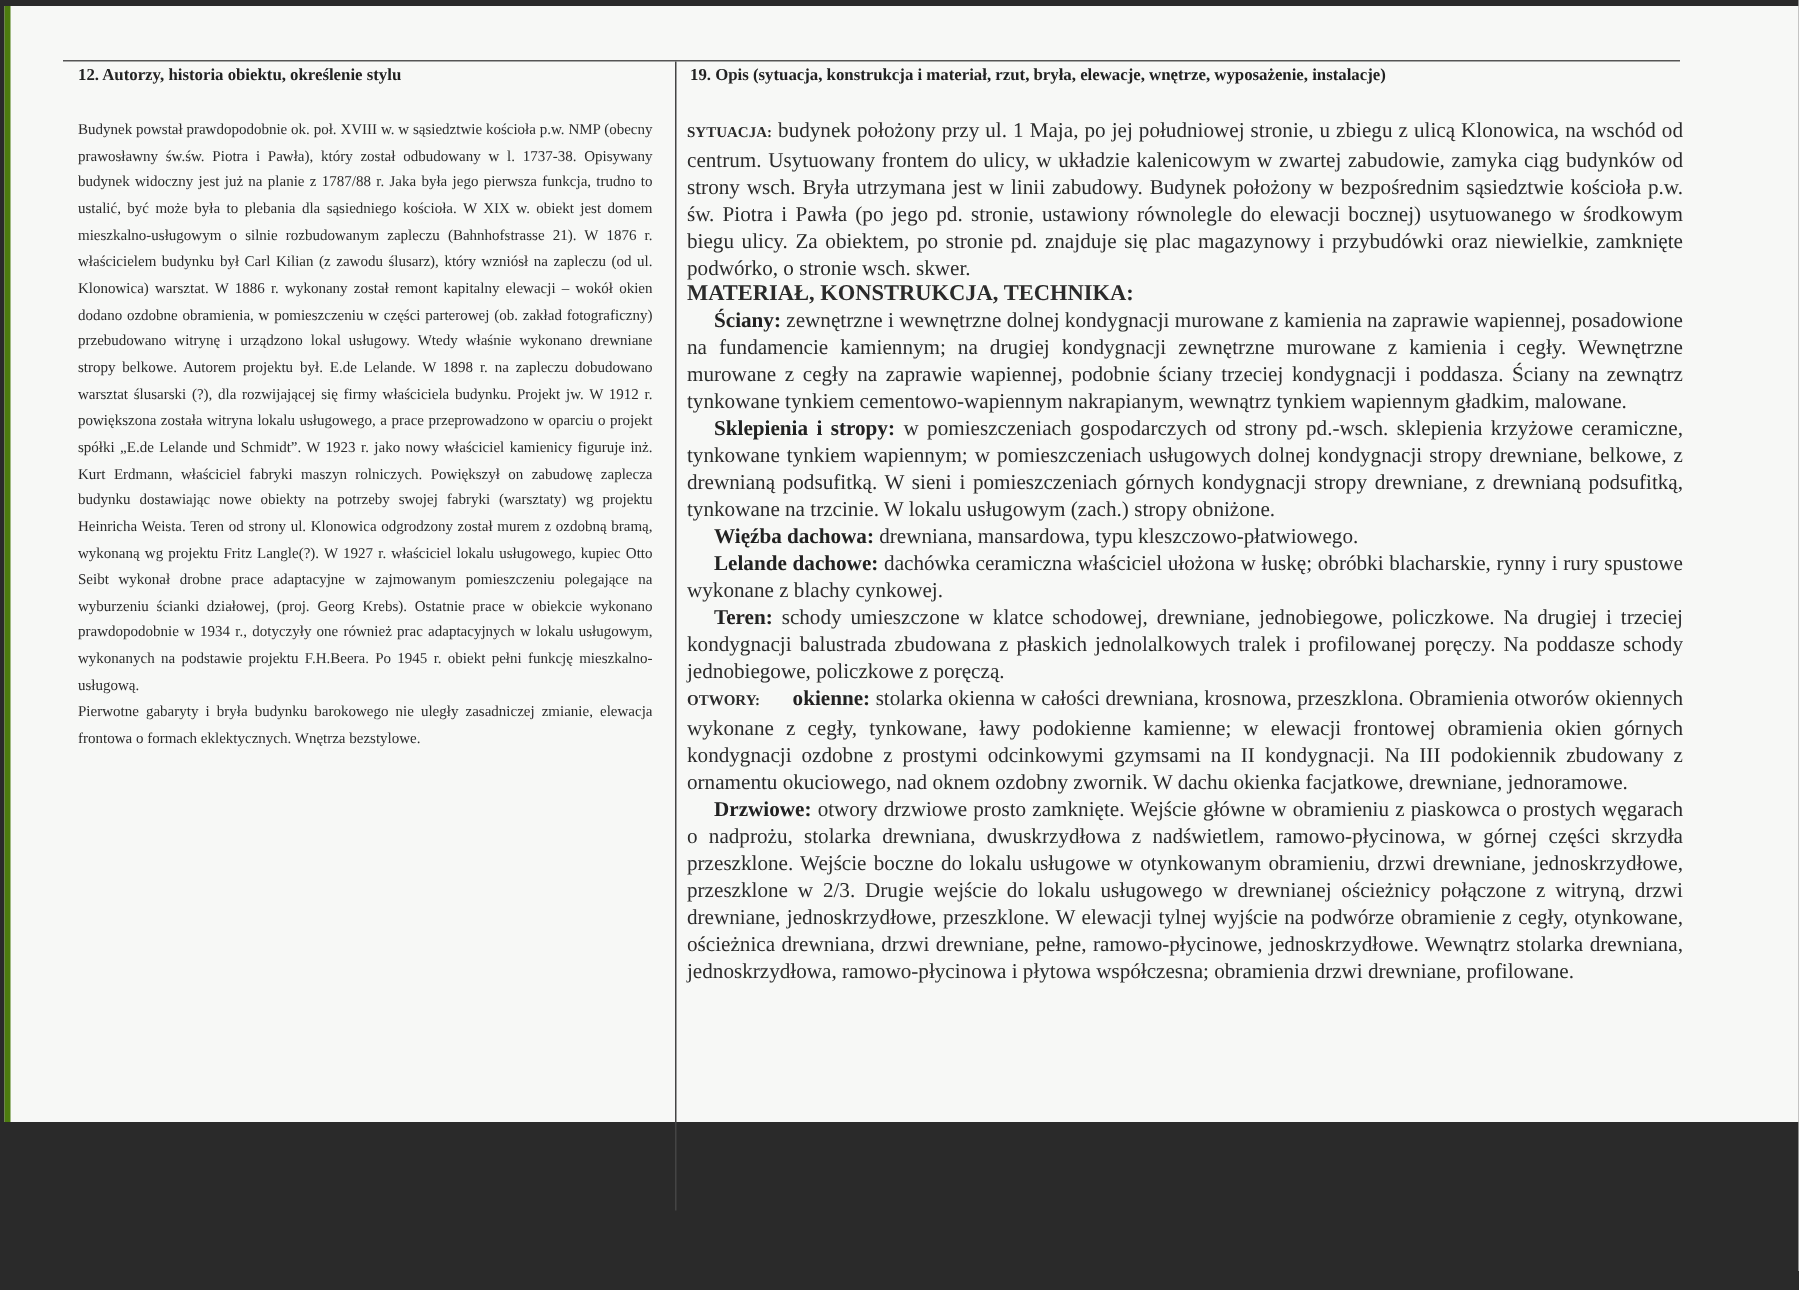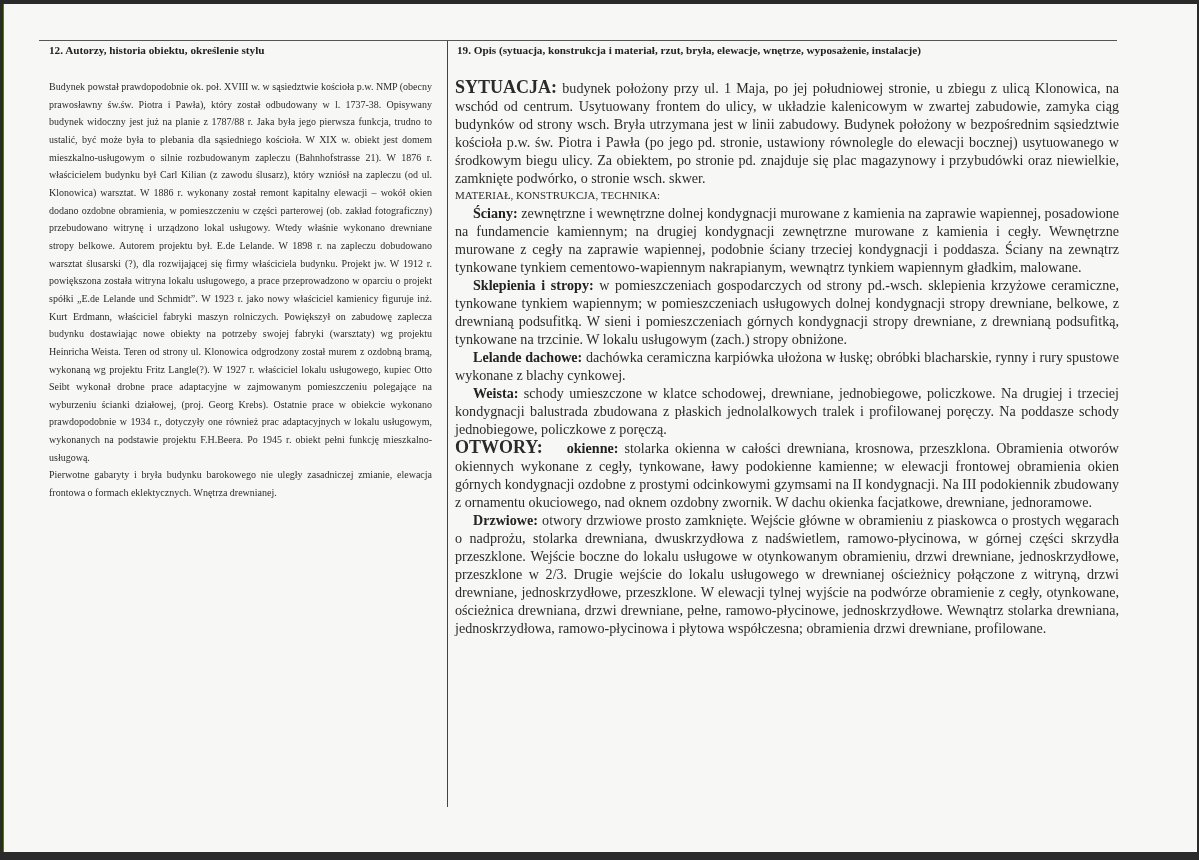--- a/index.html
+++ b/index.html
@@ -4,23 +4,23 @@
 <style>
   html, body { margin: 0; padding: 0; }
   body {
     width: 1199px; height: 860px; overflow: hidden;
     background: #2a2a2a;
     font-family: "Liberation Serif", serif;
     color: #2b2b2b;
     position: relative;
   }
   .page {
-    position: absolute; left: 3px; top: 4px; width: 1193px; height: 848px;
+    position: absolute; left: 3px; top: 4px; width: 1193px; height: 744px;
     background: #f7f8f6;
-    border-left: 1px solid #4d7c0f;
+    border-left: 4px solid #4d7c0f;
   }
   .topline {
     position: absolute; left: 35px; top: 36px; width: 1078px; height: 0;
     border-top: 1px solid #555;
   }
   .divider {
     position: absolute; left: 443px; top: 37px; width: 0; height: 766px;
     border-left: 1px solid #444;
   }
   .col {
@@ -33,44 +33,45 @@
     margin: 0 0 20px 0; color: #222;
   }
   .col-right .col-title { margin-left: 2px; }
   .text-left {
     font-size: 10px; line-height: 17.65px; text-align: justify; margin: 0;
   }
   .text-left p { margin: 0; text-align: justify; }
   .text-right { font-size: 14.1px; line-height: 18px; margin: 0; }
   .text-right p { margin: 0; text-align: justify; }
   .text-right b { color: #222; margin-left: 18px; }
-  .heading { font-weight: normal; font-size: 11px; line-height: 17px; }
-  .sit-label { font-weight: bold; font-size: 18px; }
+  .heading { font-weight: bold; font-size: 15px; line-height: 17px; }
+  .sit-label { font-weight: bold; font-size: 10px; }
 </style>
 </head>
 <body>
 
 <div class="page">
   <div class="topline"></div>
   <div class="divider"></div>
 
   <div class="col col-left">
     <div class="col-title">12. Autorzy, historia obiektu, określenie stylu</div>
     <div class="text-left">
       <p>Budynek powstał prawdopodobnie ok. poł. XVIII w. w sąsiedztwie kościoła p.w. NMP (obecny prawosławny św.św. Piotra i Pawła), który został odbudowany w l. 1737-38. Opisywany budynek widoczny jest już na planie z 1787/88 r. Jaka była jego pierwsza funkcja, trudno to ustalić, być może była to plebania dla sąsiedniego kościoła. W XIX w. obiekt jest domem mieszkalno-usługowym o silnie rozbudowanym zapleczu (Bahnhofstrasse 21). W 1876 r. właścicielem budynku był Carl Kilian (z zawodu ślusarz), który wzniósł na zapleczu (od ul. Klonowica) warsztat. W 1886 r. wykonany został remont kapitalny elewacji – wokół okien dodano ozdobne obramienia, w pomieszczeniu w części parterowej (ob. zakład fotograficzny) przebudowano witrynę i urządzono lokal usługowy. Wtedy właśnie wykonano drewniane stropy belkowe. Autorem projektu był. E.de Lelande. W 1898 r. na zapleczu dobudowano warsztat ślusarski (?), dla rozwijającej się firmy właściciela budynku. Projekt jw. W 1912 r. powiększona została witryna lokalu usługowego, a prace przeprowadzono w oparciu o projekt spółki „E.de Lelande und Schmidt”. W 1923 r. jako nowy właściciel kamienicy figuruje inż. Kurt Erdmann, właściciel fabryki maszyn rolniczych. Powiększył on zabudowę zaplecza budynku dostawiając nowe obiekty na potrzeby swojej fabryki (warsztaty) wg projektu Heinricha Weista. Teren od strony ul. Klonowica odgrodzony został murem z ozdobną bramą, wykonaną wg projektu Fritz Langle(?). W 1927 r. właściciel lokalu usługowego, kupiec Otto Seibt wykonał drobne prace adaptacyjne w zajmowanym pomieszczeniu polegające na wyburzeniu ścianki działowej, (proj. Georg Krebs). Ostatnie prace w obiekcie wykonano prawdopodobnie w 1934 r., dotyczyły one również prac adaptacyjnych w lokalu usługowym, wykonanych na podstawie projektu F.H.Beera. Po 1945 r. obiekt pełni funkcję mieszkalno-usługową.</p>
-      <p>Pierwotne gabaryty i bryła budynku barokowego nie uległy zasadniczej zmianie, elewacja frontowa o formach eklektycznych. Wnętrza drewnianej.</p>
+      <p>Pierwotne gabaryty i bryła budynku barokowego nie uległy zasadniczej zmianie, elewacja frontowa o formach eklektycznych. Wnętrza bezstylowe.</p>
     </div>
   </div>
 
   <div class="col col-right">
     <div class="col-title">19. Opis (sytuacja, konstrukcja i materiał, rzut, bryła, elewacje, wnętrze, wyposażenie, instalacje)</div>
     <div class="text-right">
       <p><span class="sit-label">SYTUACJA:</span><span> budynek położony przy ul. 1 Maja, po jej południowej stronie, u zbiegu z ulicą Klonowica, na wschód od centrum. Usytuowany frontem do ulicy, w układzie kalenicowym w zwartej zabudowie, zamyka ciąg budynków od strony wsch. Bryła utrzymana jest w linii zabudowy. Budynek położony w bezpośrednim sąsiedztwie kościoła p.w. św. Piotra i Pawła (po jego pd. stronie, ustawiony równolegle do elewacji bocznej) usytuowanego w środkowym biegu ulicy. Za obiektem, po stronie pd. znajduje się plac magazynowy i przybudówki oraz niewielkie, zamknięte podwórko, o stronie wsch. skwer.</span></p>
       <p class="heading">MATERIAŁ, KONSTRUKCJA, TECHNIKA:</p>
       <p><b>Ściany:</b><span> zewnętrzne i wewnętrzne dolnej kondygnacji murowane z kamienia na zaprawie wapiennej, posadowione na fundamencie kamiennym; na drugiej kondygnacji zewnętrzne murowane z kamienia i cegły. Wewnętrzne murowane z cegły na zaprawie wapiennej, podobnie ściany trzeciej kondygnacji i poddasza. Ściany na zewnątrz tynkowane tynkiem cementowo-wapiennym nakrapianym, wewnątrz tynkiem wapiennym gładkim, malowane.</span></p>
       <p><b>Sklepienia i stropy:</b><span> w pomieszczeniach gospodarczych od strony pd.-wsch. sklepienia krzyżowe ceramiczne, tynkowane tynkiem wapiennym; w pomieszczeniach usługowych dolnej kondygnacji stropy drewniane, belkowe, z drewnianą podsufitką. W sieni i pomieszczeniach górnych kondygnacji stropy drewniane, z drewnianą podsufitką, tynkowane na trzcinie. W lokalu usługowym (zach.) stropy obniżone.</span></p>
-      <p><b>Lelande dachowe:</b><span> dachówka ceramiczna karpiówka ułożona w łuskę; obróbki blacharskie, rynny i rury spustowe wykonane z blachy cynkowej.</span></p>
-      <p><b>Weista:</b><span> schody umieszczone w klatce schodowej, drewniane, jednobiegowe, policzkowe. Na drugiej i trzeciej kondygnacji balustrada zbudowana z płaskich jednolalkowych tralek i profilowanej poręczy. Na poddasze schody jednobiegowe, policzkowe z poręczą.</span></p>
+      <p><b>Więźba dachowa:</b><span> drewniana, mansardowa, typu kleszczowo-płatwiowego.</span></p>
+      <p><b>Lelande dachowe:</b><span> dachówka ceramiczna właściciel ułożona w łuskę; obróbki blacharskie, rynny i rury spustowe wykonane z blachy cynkowej.</span></p>
+      <p><b>Teren:</b><span> schody umieszczone w klatce schodowej, drewniane, jednobiegowe, policzkowe. Na drugiej i trzeciej kondygnacji balustrada zbudowana z płaskich jednolalkowych tralek i profilowanej poręczy. Na poddasze schody jednobiegowe, policzkowe z poręczą.</span></p>
       <p><span class="sit-label">OTWORY:</span> <b>okienne:</b><span> stolarka okienna w całości drewniana, krosnowa, przeszklona. Obramienia otworów okiennych wykonane z cegły, tynkowane, ławy podokienne kamienne; w elewacji frontowej obramienia okien górnych kondygnacji ozdobne z prostymi odcinkowymi gzymsami na II kondygnacji. Na III podokiennik zbudowany z ornamentu okuciowego, nad oknem ozdobny zwornik. W dachu okienka facjatkowe, drewniane, jednoramowe.</span></p>
       <p><b>Drzwiowe:</b><span> otwory drzwiowe prosto zamknięte. Wejście główne w obramieniu z piaskowca o prostych węgarach o nadprożu, stolarka drewniana, dwuskrzydłowa z nadświetlem, ramowo-płycinowa, w górnej części skrzydła przeszklone. Wejście boczne do lokalu usługowe w otynkowanym obramieniu, drzwi drewniane, jednoskrzydłowe, przeszklone w 2/3. Drugie wejście do lokalu usługowego w drewnianej ościeżnicy połączone z witryną, drzwi drewniane, jednoskrzydłowe, przeszklone. W elewacji tylnej wyjście na podwórze obramienie z cegły, otynkowane, ościeżnica drewniana, drzwi drewniane, pełne, ramowo-płycinowe, jednoskrzydłowe. Wewnątrz stolarka drewniana, jednoskrzydłowa, ramowo-płycinowa i płytowa współczesna; obramienia drzwi drewniane, profilowane.</span></p>
     </div>
   </div>
 </div>
 
 </body></html>

